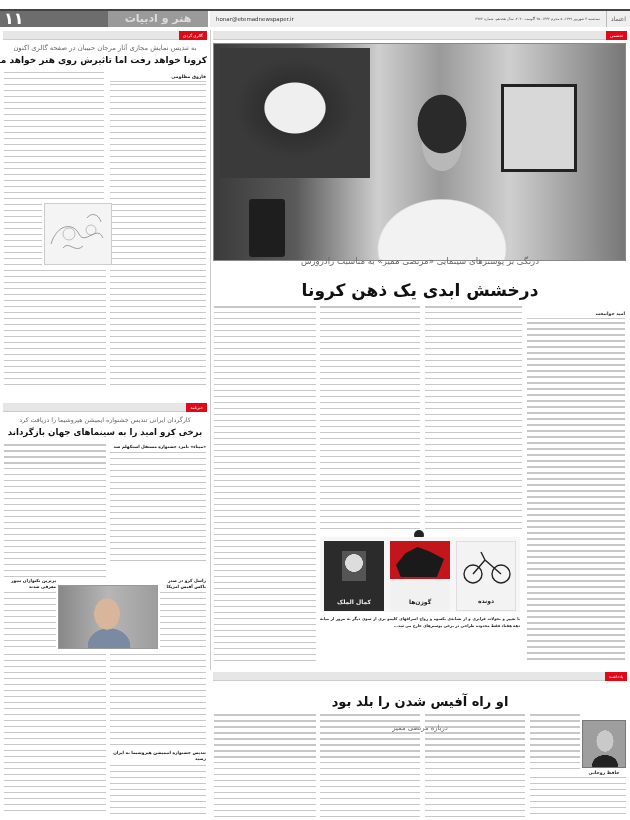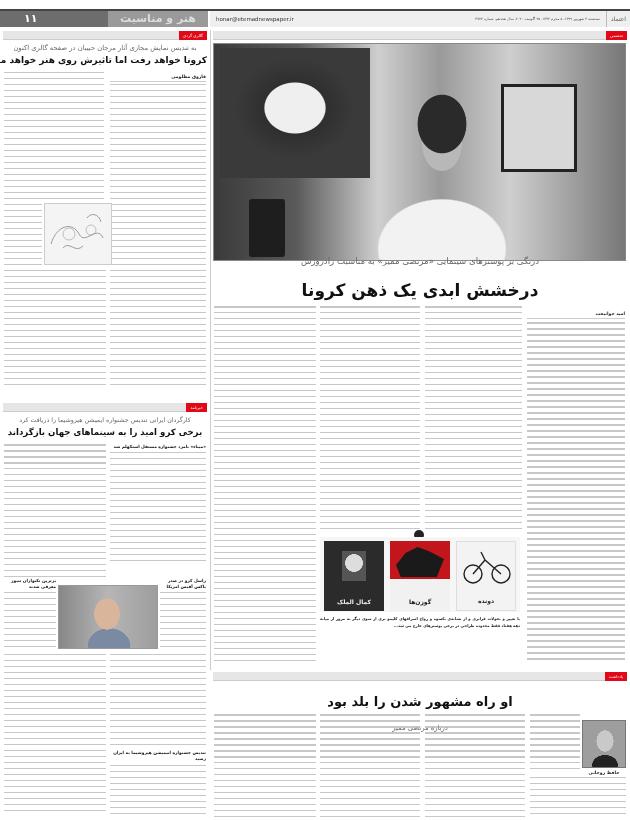--- a/index.html
+++ b/index.html
@@ -1,20 +1,20 @@
 <!DOCTYPE html>
 <html><head>
 <meta charset="utf-8">
 <style>
   * { box-sizing: border-box; margin: 0; padding: 0; }
   html, body { width: 630px; height: 820px; background: #fff; overflow: hidden; }
   body { font-family: "DejaVu Sans", sans-serif; color: #222; position: relative; direction: rtl; }
 
   .topbar { position: absolute; left: 0; top: 9px; width: 630px; height: 18px; border-top: 2px solid #444; }
-  .pagenum { position: absolute; left: 0; top: 0; width: 108px; height: 16px; background: #6d6d6d; color: #fff; font-size: 11px; font-weight: bold; direction: ltr; padding-left: 24px; line-height: 16px; }
+  .pagenum { position: absolute; left: 0; top: 0; width: 108px; height: 16px; background: #6d6d6d; color: #fff; font-size: 16px; font-weight: bold; direction: ltr; padding-left: 4px; line-height: 16px; }
   .section-title { position: absolute; left: 108px; top: 0; width: 100px; height: 16px; background: #9a9a9a; color: #ddd; font-size: 11px; font-weight: bold; text-align: center; line-height: 16px; }
   .email { position: absolute; left: 210px; top: 0; width: 420px; height: 16px; background: #efefef; font-size: 5.5px; direction: ltr; padding-left: 6px; line-height: 16px; color: #333; }
   .dateline { position: absolute; right: 30px; top: 0; font-size: 3.5px; line-height: 16px; color: #444; }
   .logo { position: absolute; right: 4px; top: 0; font-size: 6px; line-height: 16px; color: #555; border-left: 1px solid #bbb; padding-left: 4px; }
 
   .sec-bar { position: absolute; height: 9px; background: #e6e6e6; border-bottom: 1px solid #ccc; }
   .sec-tag { position: absolute; right: 0; top: 0; height: 9px; background: #e10918; color: #fff; font-size: 4px; padding: 0 4px; line-height: 9px; }
 
   .col { position: absolute; }
   .kicker { font-size: 7.5px; color: #666; text-align: center; white-space: nowrap; }
@@ -52,21 +52,21 @@
 
   .circle-icon { position: absolute; width: 10px; height: 10px; border-radius: 50%; background: #222; }
   .caption { font-size: 3.8px; line-height: 6.5px; color: #222; font-weight: bold; text-align: justify; }
   .subhead { font-size: 5px; font-weight: bold; color: #111; line-height: 6px; }
 </style>
 </head>
 <body>
 
 <div class="topbar">
   <div class="pagenum">۱۱</div>
-  <div class="section-title">هنر و مناسبت</div>
+  <div class="section-title">هنر و ادبیات</div>
   <div class="email">
     <span>honar@etemadnewspaper.ir</span>
   </div>
   <div class="dateline">سه‌شنبه ۴ شهریور ۱۳۹۹، ۵ محرم ۱۴۴۲، ۲۵ آگوست ۲۰۲۰، سال هجدهم، شماره ۴۷۷۲</div>
   <div class="logo">اعتماد</div>
 </div>
 
 <div class="sec-bar" style="left:3px; top:31px; width:204px;">
   <div class="sec-tag">گالری گردی</div>
 </div>
@@ -154,21 +154,21 @@
     <div class="poster-title" style="color:#222;">دونده</div>
   </div>
 </div>
 
 <div class="col caption" style="left:320px; top:616px; width:200px; height:48px; overflow:hidden;">با تغییر و تحولات فراتری و از نشانه‌ی بکسوه و رواج اسرافهای کلیمو تری از سوی دیگر به مرور از میانه دهه هفتاد فقط محدوده طراحی در برخی پوسترهای خارج می شد...</div>
 
 <div class="sec-bar" style="left:213px; top:672px; width:414px;">
   <div class="sec-tag">یادداشت</div>
 </div>
 <div class="col kicker" style="left:213px; top:724px; width:414px; font-size:6.8px;">درباره مرتضی ممیز</div>
-<div class="col headline" style="left:213px; top:694px; width:414px; font-size:13px;">او راه مشهور شدن را بلد بود</div>
+<div class="col headline" style="left:213px; top:694px; width:414px; font-size:13px;">او راه آفیس شدن را بلد بود</div>
 
 <div class="author-photo"></div>
 <div class="col byline" style="left:582px; top:770px; width:44px; text-align:center;">حافظ روحانی</div>
 <div class="col text lines" style="left:530px; top:714px; width:50px; height:56px;"></div>
 <div class="col text lines" style="left:530px; top:777px; width:96px; height:40px;"></div>
 
 <div class="col text lines" style="left:425px; top:714px; width:100px; height:103px;"></div>
 <div class="col text lines" style="left:320px; top:714px; width:100px; height:103px;"></div>
 <div class="col text lines" style="left:214px; top:714px; width:102px; height:103px;"></div>
 

